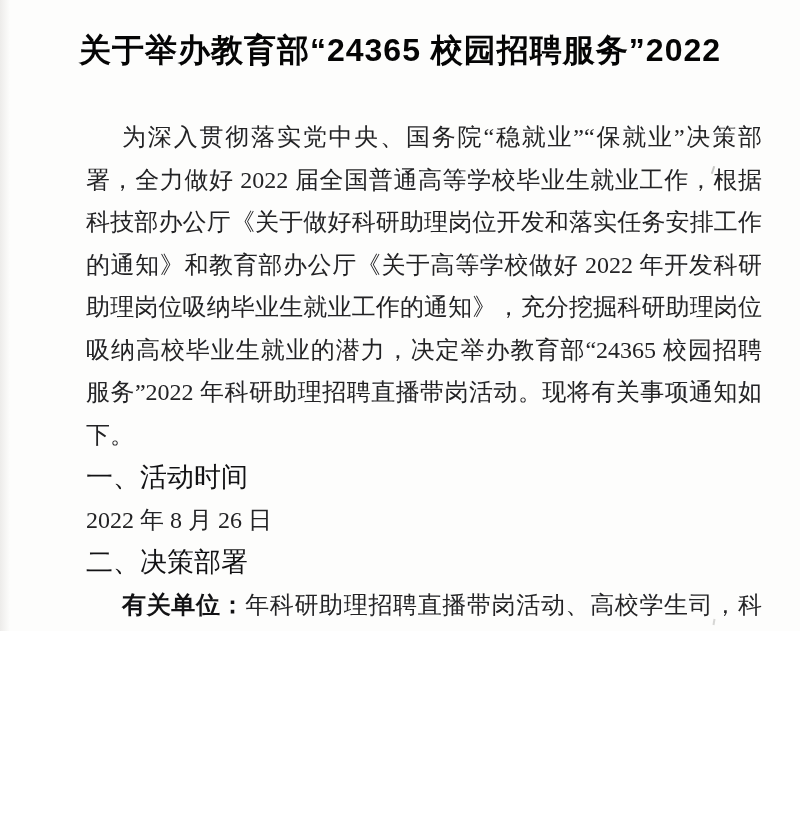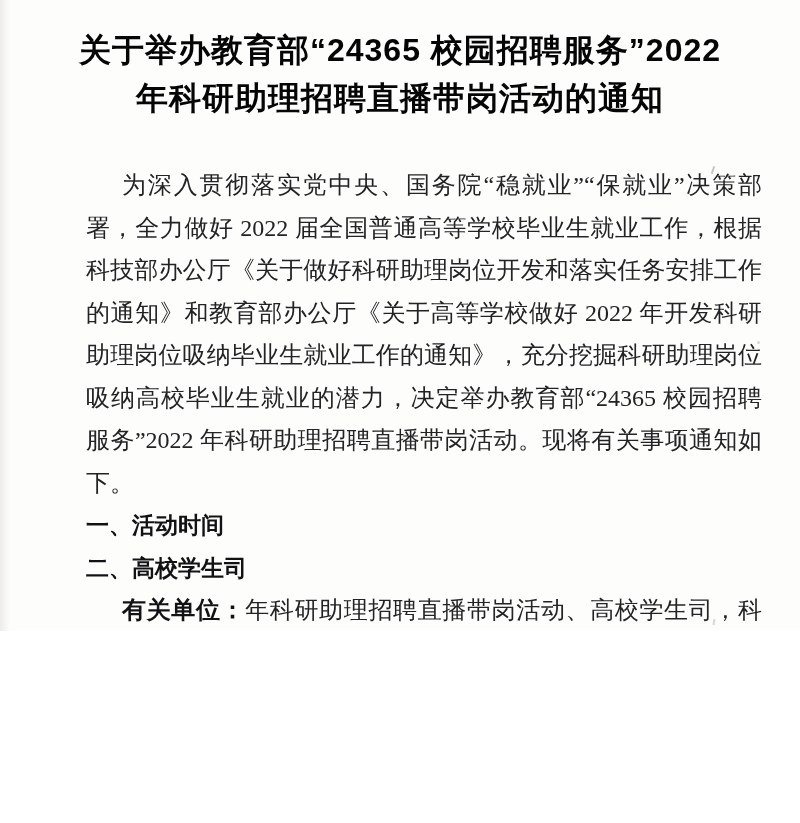--- a/index.html
+++ b/index.html
@@ -38,22 +38,22 @@
     font-family: "Liberation Serif", "DejaVu Serif", serif;
     font-size: 24px;
     line-height: 42.5px;
     text-align: justify;
     color: #232325;
   }
   .content p { margin: 0; padding: 0; }
   .indent { text-indent: 1.5em; }
   .section-heading {
     font-family: "Liberation Sans", "DejaVu Sans", sans-serif;
-    font-weight: 700;
-    font-size: 23px;
+    font-weight: 400;
+    font-size: 27px;
     padding-left: 1.55em;
     text-align: left;
     color: #121214;
   }
   .section-content {
     padding-left: 1.5em;
     text-align: left;
   }
   .guidance {
     text-indent: 1.5em;
@@ -84,31 +84,31 @@
 </style>
 </head>
 <body>
 
 <div class="page">
 
   <div class="scan-edge"></div>
 
   <h1 class="title">
     <span class="title-line">关于举办教育部“24365 校园招聘服务”2022</span>
-    <span class="title-line">年科研助理招聘直播带岗活动的通知</span>
   </h1>
 
   <div class="content">
 
     <p class="indent">为深入贯彻落实党中央、国务院“稳就业”“保就业”决策部署，全力做好 2022 届全国普通高等学校毕业生就业工作，根据科技部办公厅《关于做好科研助理岗位开发和落实任务安排工作的通知》和教育部办公厅《关于高等学校做好 2022 年开发科研助理岗位吸纳毕业生就业工作的通知》，充分挖掘科研助理岗位吸纳高校毕业生就业的潜力，决定举办教育部“24365 校园招聘服务”2022 年科研助理招聘直播带岗活动。现将有关事项通知如下。</p>
 
     <p class="section-heading">一、活动时间</p>
 
+    <p class="section-content">2022 年 8 月 26 日</p>
 
-    <p class="section-heading">二、高校学生司</p>
+    <p class="section-heading">二、决策部署</p>
 
     <p class="guidance"><span class="bold-label">有关单位：</span><span>年科研助理招聘直播带岗活动、高校学生司，科技</span></p>
   </div>
 
   <div class="speck speck-1"></div>
   <div class="speck speck-2"></div>
   <div class="speck speck-3"></div>
   <div class="corner-mark"></div>
 
 </div>

